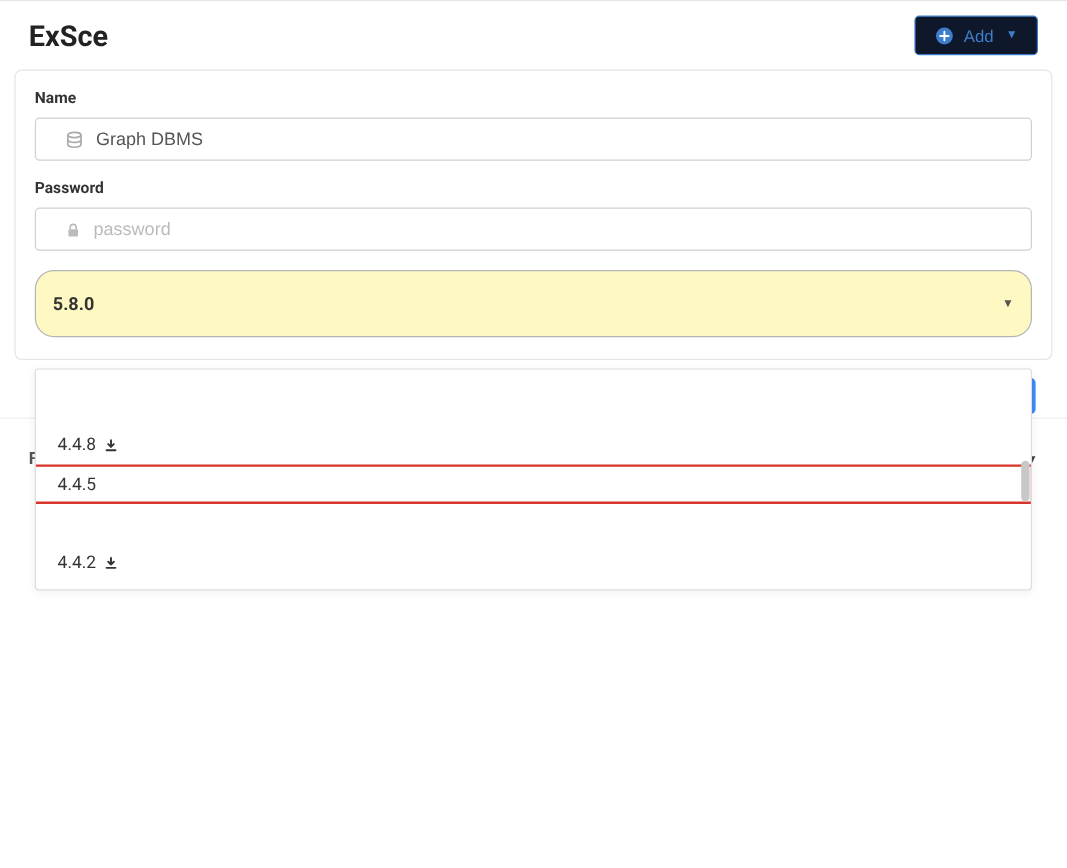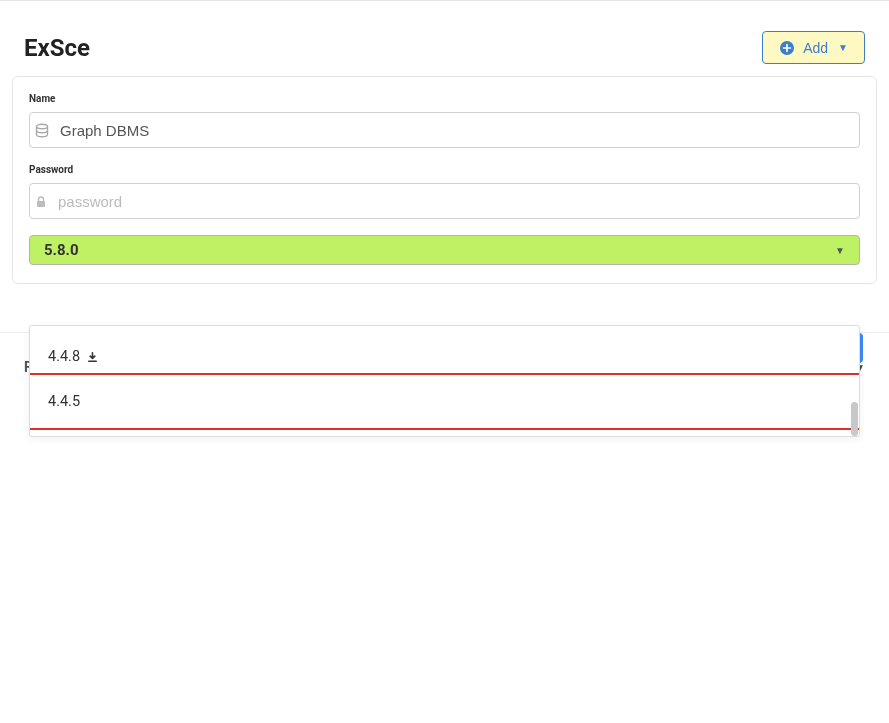--- a/index.html
+++ b/index.html
@@ -10,86 +10,86 @@
       height: 723px;
       overflow: hidden;
       position: relative;
       color: #333;
     }
     .top-border { border-top: 1px solid #e5e5e5; }
     .header {
       display: flex;
       justify-content: space-between;
       align-items: center;
-      padding: 30px 24px 12px 24px;
+      padding: 12px 24px 12px 24px;
     }
     .header-title {
       font-size: 24px;
       font-weight: 700;
       color: #222;
     }
     .add-button {
       display: inline-flex;
       align-items: center;
       gap: 8px;
       border: 1px solid #3d7ecc;
       color: #3d7ecc;
-      background: #fef9c3;
+      background: #0f172a;
       border-radius: 4px;
       padding: 7px 16px;
       font-size: 14px;
       font-weight: 500;
       cursor: pointer;
     }
     .add-button .add-caret { font-size: 10px; margin-left: 2px; }
     .form-card {
       margin: 0 12px;
       border: 1px solid #e5e5e5;
       border-radius: 6px;
       padding: 14px 16px 18px 16px;
       background: #fff;
       position: relative;
     }
     .label {
-      font-size: 10px;
+      font-size: 13px;
       font-weight: 700;
       color: #333;
       margin-bottom: 8px;
       margin-top: 2px;
       display: block;
     }
     .field {
       width: 100%;
       border: 1px solid #d0d0d0;
       border-radius: 4px;
-      padding: 8px 4px;
+      padding: 8px 24px;
       font-size: 15px;
       display: flex;
       align-items: center;
       gap: 10px;
       background: #fff;
       margin-bottom: 16px;
       color: #555;
     }
     .field input {
       border: none;
       outline: none;
       flex: 1;
       font-size: 15px;
       color: #555;
       background: transparent;
     }
     .field input::placeholder { color: #bbb; }
     .icon-muted { color: #aaa; flex-shrink: 0; }
     .version-select {
       width: 100%;
-      background: #bef264;
+      background: #fef9c3;
       border: 1px solid #b5b5b5;
-      border-radius: 4px;
-      padding: 5px 14px;
+      border-radius: 16px;
+      padding: 18px 14px;
       font-size: 15px;
       font-weight: 700;
       display: flex;
       justify-content: space-between;
       align-items: center;
       cursor: pointer;
       color: #333;
     }
     .version-select .caret { font-size: 10px; color: #555; }
     .dropdown {
@@ -109,26 +109,27 @@
       padding: 14px 0 6px 0;
     }
     .dropdown-item {
       padding: 8px 18px;
       font-size: 14.5px;
       color: #333;
       display: flex;
       align-items: center;
       gap: 6px;
       cursor: pointer;
+      margin-top: 32px;
     }
     .dropdown-item.highlighted {
       border: 2px solid #d9342b;
       border-radius: 2px;
       margin: 0 -2px;
-      padding: 18px 18px;
+      padding: 6px 18px;
     }
     .download-icon { color: #444; flex-shrink: 0; }
     .scrollbar-thumb {
       position: absolute;
       right: 1px;
       top: 76px;
       width: 7px;
       height: 34px;
       background: #c8c8c8;
       border-radius: 4px;
@@ -247,20 +248,27 @@
         <div class="dropdown-item">
           <span>4.4.8</span>
           <span class="download-icon"><svg width="13" height="13" viewBox="0 0 14 14">
               <path d="M7 2v6M4.5 5.5L7 8l2.5-2.5" stroke="#333" stroke-width="1.7" fill="none" stroke-linecap="round" stroke-linejoin="round"></path>
               <path d="M3 11h8" stroke="#333" stroke-width="1.7" stroke-linecap="round"></path>
             </svg></span>
         </div>
         <div class="dropdown-item highlighted">
           <span>4.4.5</span>
         </div>
+        <div class="dropdown-item">
+          <span>4.4.2</span>
+          <span class="download-icon"><svg width="13" height="13" viewBox="0 0 14 14">
+              <path d="M7 2v6M4.5 5.5L7 8l2.5-2.5" stroke="#333" stroke-width="1.7" fill="none" stroke-linecap="round" stroke-linejoin="round"></path>
+              <path d="M3 11h8" stroke="#333" stroke-width="1.7" stroke-linecap="round"></path>
+            </svg></span>
+        </div>
       </div>
     <div class="scrollbar-thumb"></div>
   </div>
 </div>
 
 <div class="section-divider"></div>
 
 <div class="file-row">
   <div class="file-label">File</div>
   <div class="file-controls">

